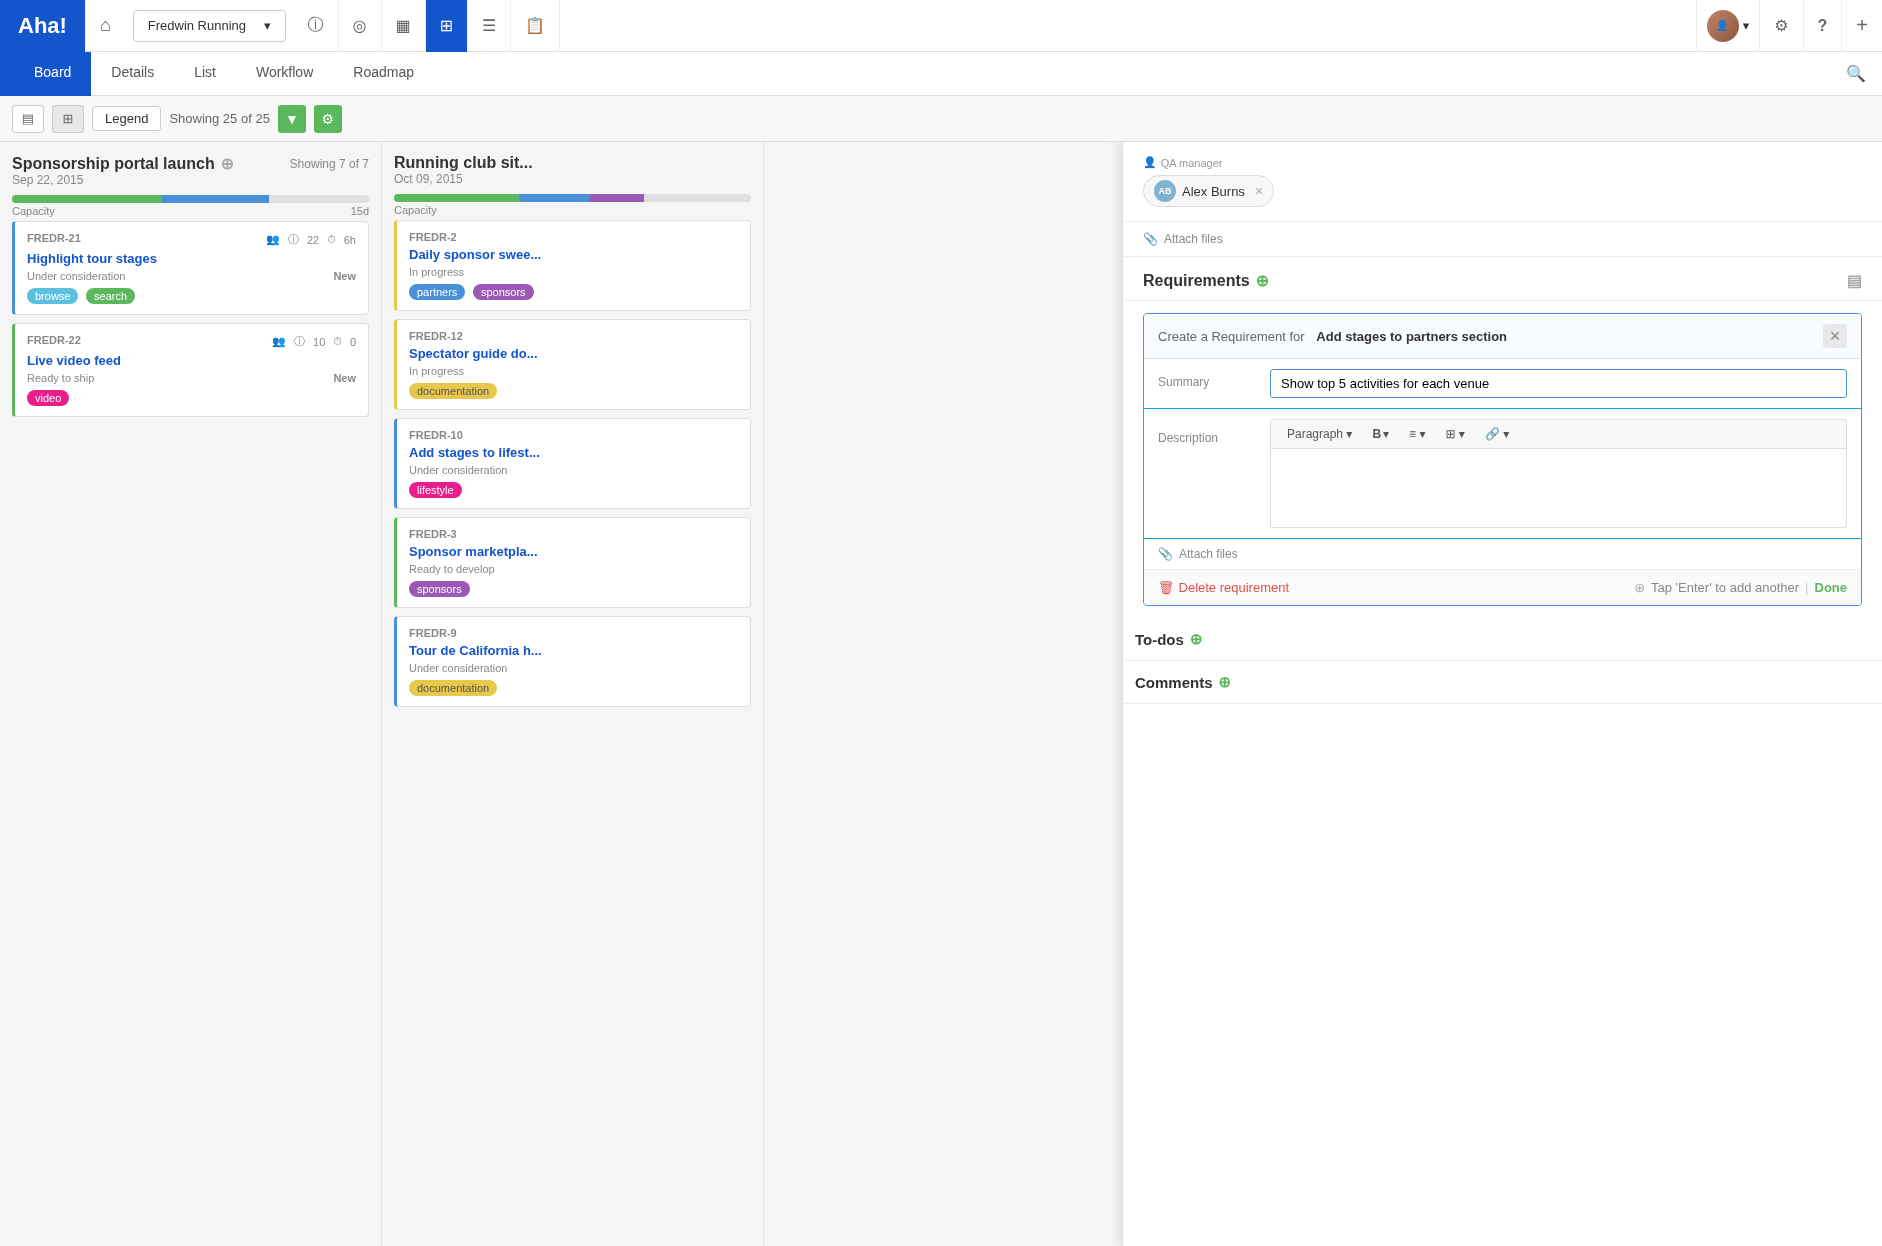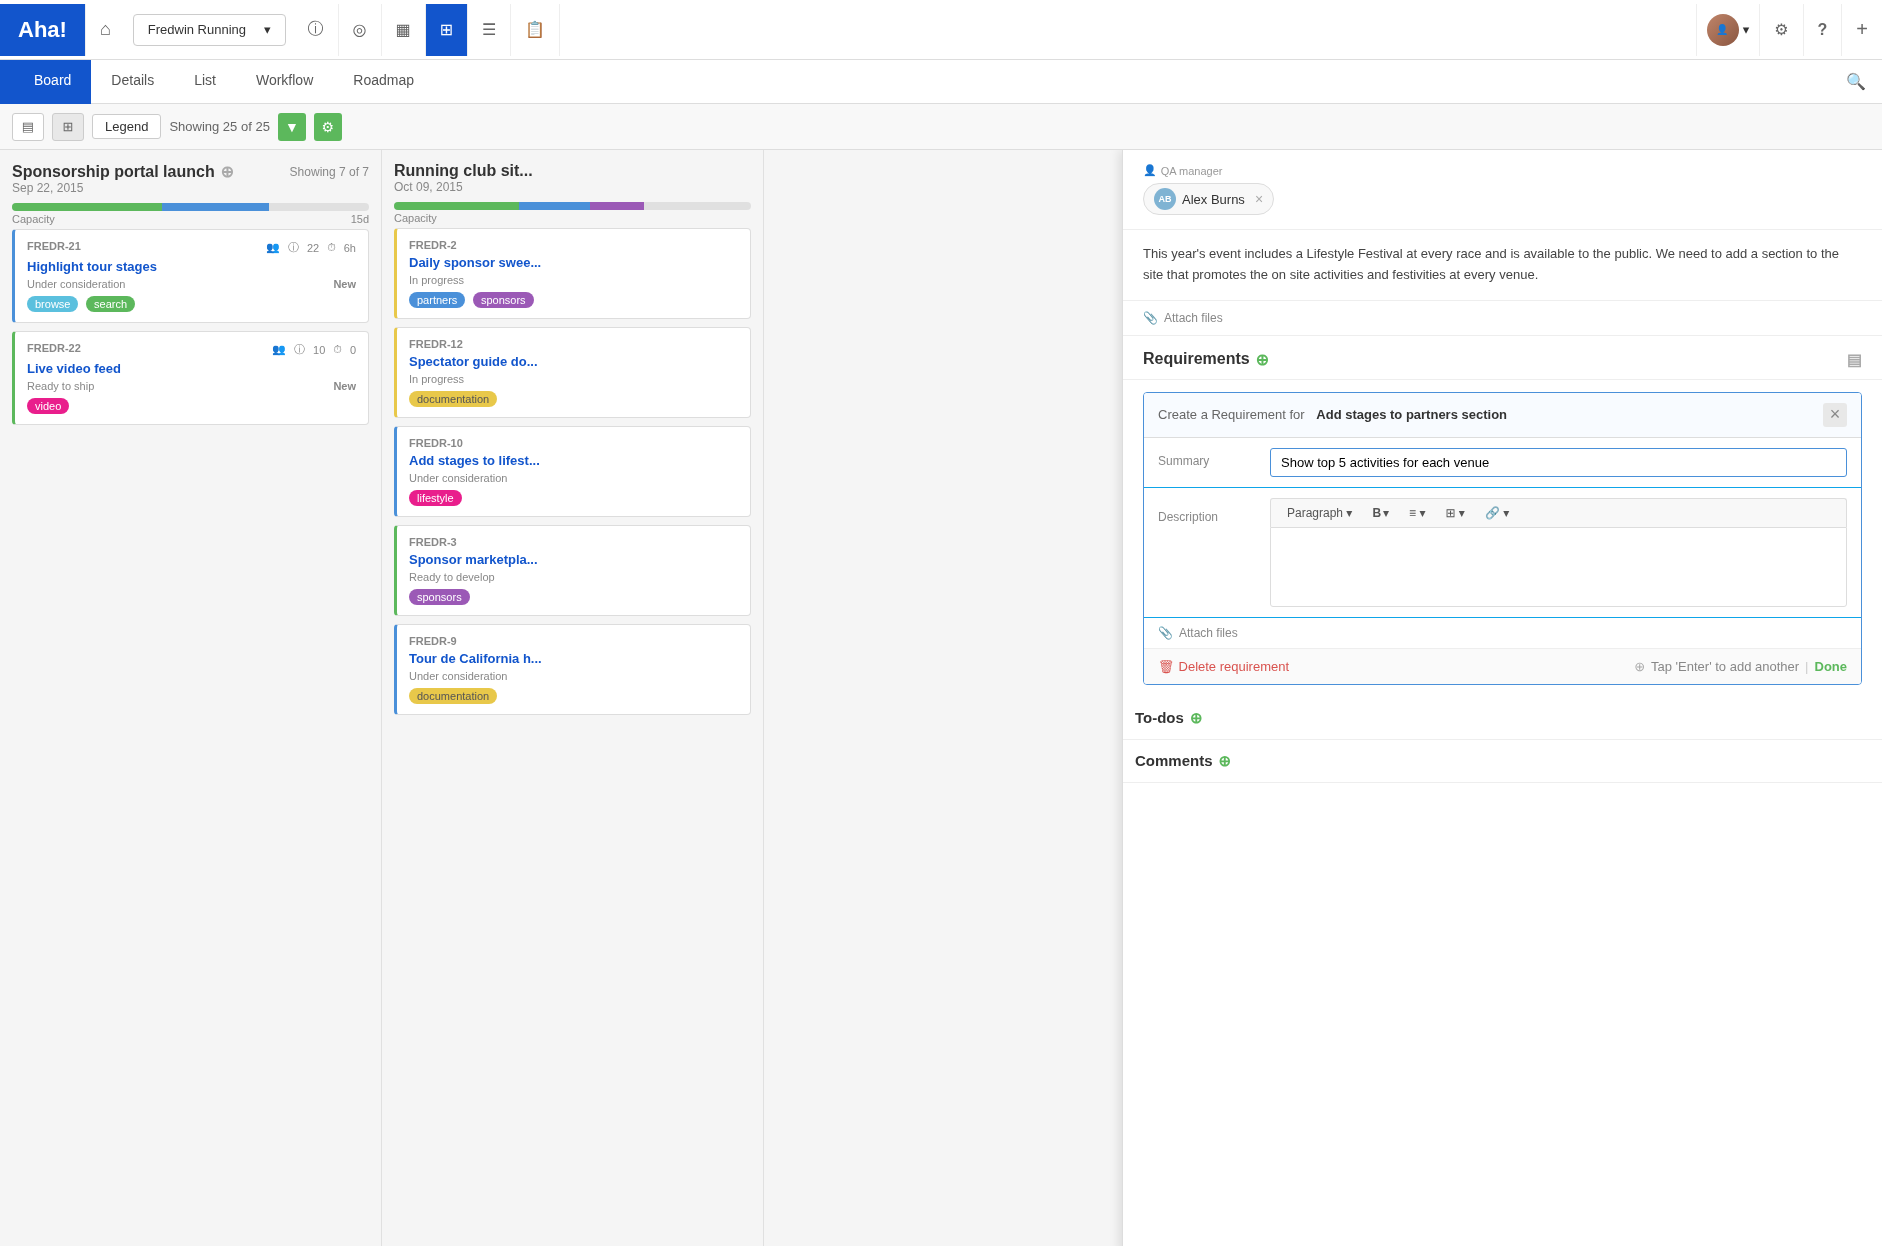--- a/index.html
+++ b/index.html
@@ -95,21 +95,21 @@
 
     
     .section-small { padding: 12px 12px; border-bottom: 1px solid #eee; }
     .section-small-header { display: flex; align-items: center; gap: 6px; font-size: 15px; font-weight: 700; }
 
     .card-status-row { display: flex; justify-content: space-between; align-items: center; }
   </style>
 </head>
 <body>
 
-<nav style="display:flex;align-items:center;background:#fff;border-bottom:1px solid #ddd;height:60px;">
+<nav style="display:flex;align-items:center;background:#fff;border-bottom:1px solid #ddd;height:52px;">
   <div class="logo-box">
     <span>Aha!</span>
   </div>
   <div class="nav-home">
     <span>⌂</span>
   </div>
   <div class="nav-dropdown">
     <span>Fredwin Running</span>
     <span>▾</span>
   </div>
@@ -346,21 +346,20 @@
       </div>
       <div class="assignee-chip">
         <div class="avatar-sm">
           <span>AB</span>
         </div>
         <span>Alex Burns</span>
         <span class="chip-remove">×</span>
       </div>
     </div>
 
-    <div class="description-text">This year's event includes a Lifestyle Festival at every race and is available to the public. We need to add a section to the site that promotes the on site activities and festivities at every venue.</div>
 
     <div class="attach-link">
       <span>📎</span>
       <span>Attach files</span>
     </div>
 
     <div class="section-header">
       <span>Requirements</span>
       <span class="section-header-icon">⊕</span>
       <span class="section-header-right">▤</span>

